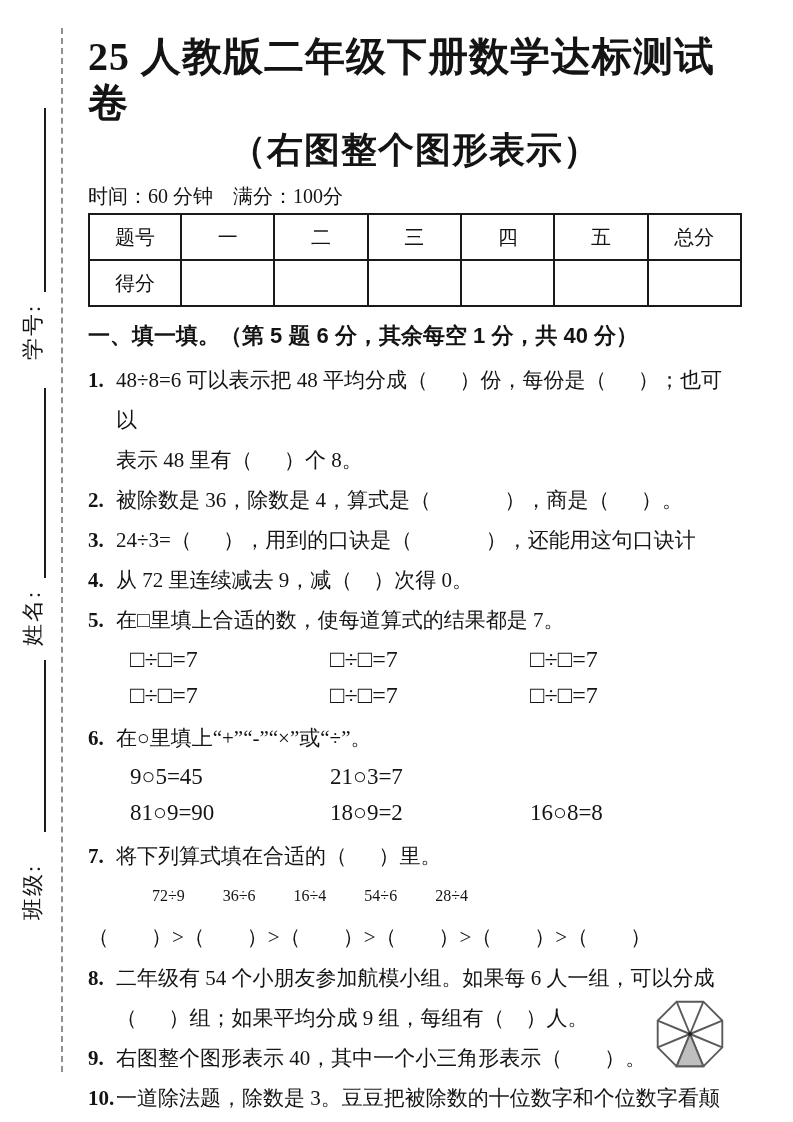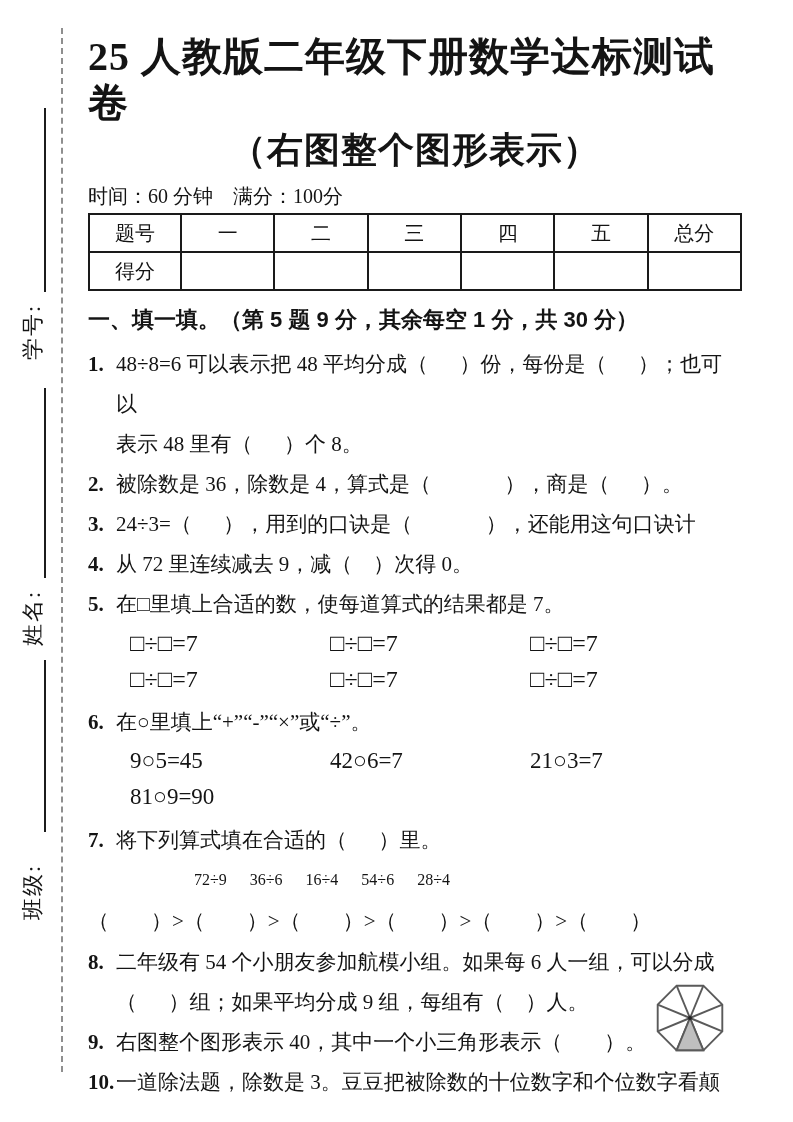--- a/index.html
+++ b/index.html
@@ -40,37 +40,37 @@
     text-align: center; font-size: 36px; font-weight: bold;
     line-height: 1.15; margin-top: 4px; letter-spacing: 1px;
   }
   .info {
     padding-right: 40px;
     font-size: 20px; margin-top: 12px; margin-bottom: 3px;
     white-space: pre-wrap;
   }
   table.score { width: 100%; border-collapse: collapse; table-layout: fixed; }
   table.score td {
-    border: 2.5px solid #1a1a1a; height: 38px;
+    border: 2.5px solid #1a1a1a; height: 46px;
     text-align: center; font-size: 20px;
   }
   .sec-heading {
     font-family: "Liberation Sans", "DejaVu Sans", sans-serif;
     font-weight: bold; font-size: 22px;
     margin-top: 14px; margin-bottom: 9px;
     white-space: pre-wrap;
   }
   .q { display: flex; font-size: 21px; line-height: 40px; align-items: flex-start; }
   .qnum { flex: 0 0 28px; font-weight: bold; }
   .qbody { flex: 1; position: relative; }
   .qline { white-space: pre-wrap; }
   .grid-row { display: flex; margin-left: 42px; margin-top: 2px; line-height: 34px; }
   .grid-row .cell { width: 200px; font-size: 23px; white-space: pre-wrap; }
   .eq-row .cell { font-size: 24px; }
-  .expr-row { display: flex; gap: 23px; margin-left: 106px; line-height: 40px; white-space: pre-wrap; }
+  .expr-row { display: flex; gap: 38px; margin-left: 64px; line-height: 40px; white-space: pre-wrap; }
   .cmp { margin-left: 0px; line-height: 42px; white-space: pre-wrap; font-size: 21px; }
   .octagon-wrap { position: absolute; right: 14px; top: -42px; width: 76px; height: 76px; }
   .octagon-wrap svg { width: 100%; height: 100%; display: block; }
 </style>
 </head>
 <body>
 
 <div class="cut-line"></div>
 
 <div>
@@ -112,21 +112,21 @@
       <td></td>
       <td></td>
       <td></td>
       <td></td>
       <td></td>
       <td></td>
     </tr>
   </tbody>
     </table>
 
-  <div class="sec-heading">一、填一填。（第 5 题 9 分，其余每空 1 分，共 30 分）</div>
+  <div class="sec-heading">一、填一填。（第 5 题 6 分，其余每空 1 分，共 40 分）</div>
 
   <div class="q">
     <span class="qnum">1.</span>
     <div class="qbody">
       <div class="qline">48÷8=6 可以表示把 48 平均分成（      ）份，每份是（      ）；也可以</div>
       <div class="qline">表示 48 里有（      ）个 8。</div>
     </div>
   </div>
 
   <div class="q">
@@ -168,25 +168,26 @@
   </div>
 
   <div class="q" style="margin-top:6px;">
     <span class="qnum">6.</span>
     <div class="qbody">
       <div class="qline">在○里填上“+”“-”“×”或“÷”。</div>
     </div>
   </div>
   <div class="grid-row">
     <span class="cell">9○5=45</span>
-    <span class="cell">42○6=7</span>
     <span class="cell">21○3=7</span>
   </div>
   <div class="grid-row">
     <span class="cell">81○9=90</span>
+    <span class="cell">18○9=2</span>
+    <span class="cell">16○8=8</span>
   </div>
 
   <div class="q" style="margin-top:6px;">
     <span class="qnum">7.</span>
     <div class="qbody">
       <div class="qline">将下列算式填在合适的（      ）里。</div>
     </div>
   </div>
   <div class="expr-row">
     <span>72÷9</span>

